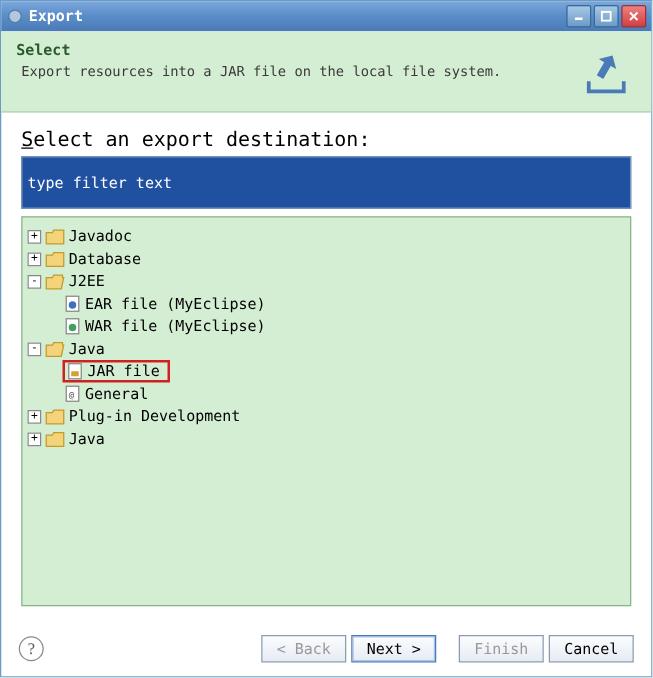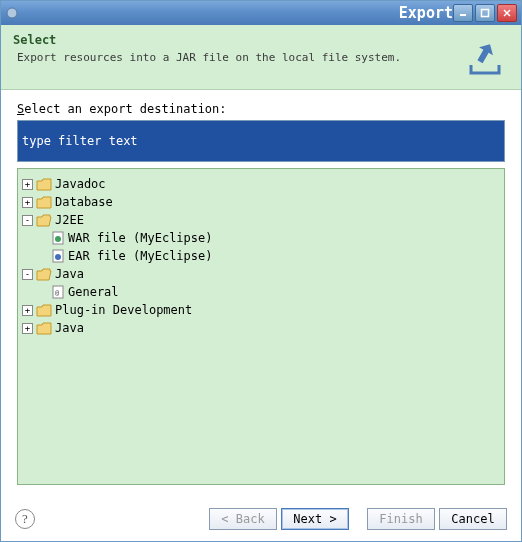--- a/index.html
+++ b/index.html
@@ -1,30 +1,30 @@
 <!DOCTYPE html>
 <html><head>
 <meta charset="utf-8">
 <style>
   * { box-sizing: border-box; margin: 0; padding: 0; }
   body { font-family: "Tahoma", "Courier New", monospace; font-size: 11px; background: #fff; }
   .window { width: 522px; height: 542px; border: 1px solid #6b9bc4; background: #fff; display: flex; flex-direction: column; }
   .titlebar { height: 24px; background: linear-gradient(to bottom, #7ba8db 0%, #5a8cc8 50%, #4a7bb8 100%); display: flex; align-items: center; padding: 0 4px; color: #fff; }
   .titlebar-icon { width: 14px; height: 14px; margin-right: 4px; display: inline-flex; align-items: center; justify-content: center; }
-  .titlebar-text { flex: 1; font-weight: bold; font-size: 15px; font-family: monospace; text-align: right; }
+  .titlebar-text { flex: 1; font-weight: bold; font-size: 12px; font-family: monospace; }
   .titlebar-btns { display: flex; gap: 2px; }
   .titlebar-btn { width: 20px; height: 18px; background: linear-gradient(to bottom, #a8c8e8, #6b9bc4); border: 1px solid #3a6a9a; border-radius: 2px; display: flex; align-items: center; justify-content: center; color: #fff; font-size: 10px; cursor: pointer; }
   .titlebar-btn.close { background: linear-gradient(to bottom, #f08080, #d04040); border-color: #a03030; }
   .banner { background: #d4eed4; padding: 8px 12px; display: flex; border-bottom: 1px solid #b0d0b0; justify-content: space-between; }
   .banner-text { flex: 1; font-family: monospace; font-size: 12px; }
   .banner-text .title { font-weight: bold; color: #2a5a2a; margin-bottom: 4px; }
   .banner-text .desc { color: #3a3a3a; font-size: 11px; margin-left: 4px; }
   .banner-icon { width: 48px; height: 48px; display: flex; align-items: center; justify-content: center; }
   .content { padding: 12px 16px; flex: 1; display: flex; flex-direction: column; overflow: hidden; }
-  .label { font-family: monospace; font-size: 12px; margin-bottom: 4px; }
+  .label { font-family: monospace; font-size: 16px; margin-bottom: 4px; }
   .label .u { text-decoration: underline; }
   .filter { width: 100%; border: 1px solid #7a9ab8; padding: 13px 4px; font-family: monospace; font-size: 12px; background: #2050a0; color: #fff; margin-bottom: 6px; }
   .filter::selection { background: #2050a0; color: #fff; }
   .tree { flex: 1; border: 1px solid #8ab488; background: #d4eed4; padding: 6px 4px; overflow: auto; font-family: monospace; font-size: 12px; }
   .node { display: flex; align-items: center; height: 18px; white-space: nowrap; }
   .expander { width: 11px; height: 11px; border: 1px solid #888; background: #fff; display: inline-flex; align-items: center; justify-content: center; font-size: 9px; line-height: 1; margin-right: 2px; cursor: pointer; font-family: monospace; }
   .folder-icon { width: 16px; height: 13px; margin: 0 3px 0 1px; display: inline-block; }
   .file-icon { width: 14px; height: 14px; margin: 0 3px 0 1px; display: inline-block; }
   .spacer { display: inline-block; }
   .highlight { border: 2px solid #d02020; padding: 0 6px 0 0; display: inline-flex; align-items: center; height: 18px; }
@@ -105,39 +105,49 @@
           <span class="expander">-</span>
           <span class="folder-icon"><svg width="16" height="13">
               <path d="M1 3 L6 3 L7 1 L14 1 L14 3 L15 3 L13 12 L1 12 Z" fill="#f4d47a" stroke="#c49a2a"></path>
             </svg></span>
           <span>J2EE</span>
         </div>
         <div class="node">
           <span class="spacer" style="width:28px"></span>
           <span class="file-icon"><svg width="14" height="14">
               <rect x="2" y="1" width="10" height="12" fill="#fff" stroke="#888"></rect>
-              <circle cx="7" cy="8" r="3" fill="#40a060"></circle>
+              <circle cx="7" cy="8" r="3" fill="#4070c0"></circle>
             </svg></span>
-          <span>WAR file (MyEclipse)</span>
+          <span>EAR file (MyEclipse)</span>
         </div>
         <div class="node">
           <span class="spacer" style="width:28px"></span>
           <span class="file-icon"><svg width="14" height="14">
               <rect x="2" y="1" width="10" height="12" fill="#fff" stroke="#888"></rect>
-              <circle cx="7" cy="8" r="3" fill="#4070c0"></circle>
+              <circle cx="7" cy="8" r="3" fill="#40a060"></circle>
             </svg></span>
-          <span>EAR file (MyEclipse)</span>
+          <span>WAR file (MyEclipse)</span>
         </div>
         <div class="node">
           <span class="spacer" style="width:0px"></span>
           <span class="expander">-</span>
           <span class="folder-icon"><svg width="16" height="13">
               <path d="M1 3 L6 3 L7 1 L14 1 L14 3 L15 3 L13 12 L1 12 Z" fill="#f4d47a" stroke="#c49a2a"></path>
             </svg></span>
           <span>Java</span>
+        </div>
+        <div class="node">
+          <span class="spacer" style="width:28px"></span>
+          <span class="highlight">
+            <span class="file-icon"><svg width="14" height="14">
+                <rect x="2" y="1" width="10" height="12" fill="#fff" stroke="#888"></rect>
+                <rect x="4" y="7" width="6" height="4" fill="#d4a030"></rect>
+              </svg></span>
+            <span>JAR file</span>
+          </span>
         </div>
         <div class="node">
           <span class="spacer" style="width:28px"></span>
           <span class="file-icon"><svg width="14" height="14">
               <rect x="2" y="1" width="10" height="12" fill="#fff" stroke="#888"></rect>
               <text x="4" y="10" font-size="7" fill="#555">@</text>
             </svg></span>
           <span>General</span>
         </div>
         <div class="node">

